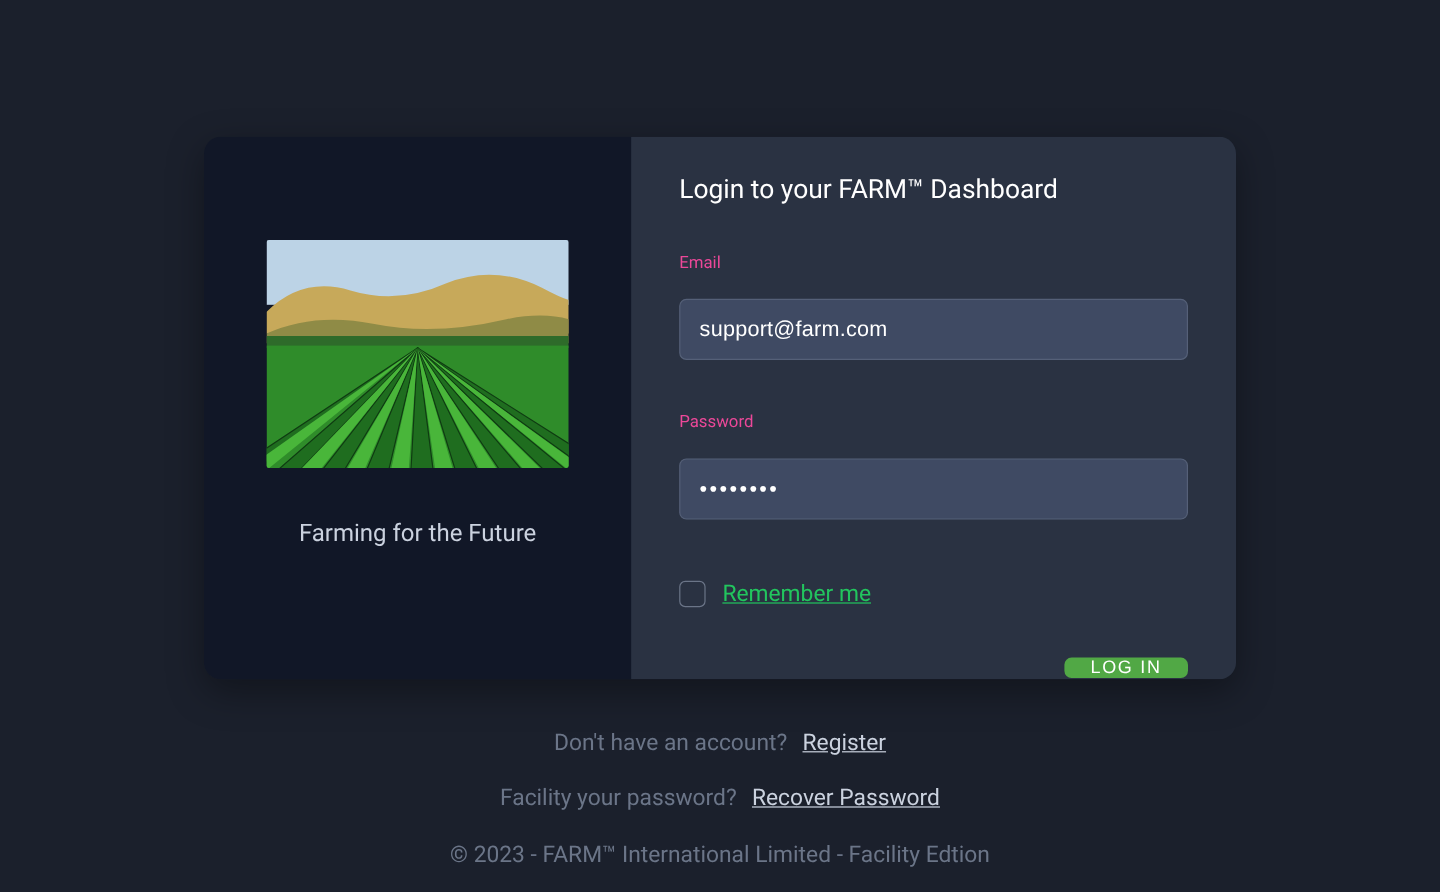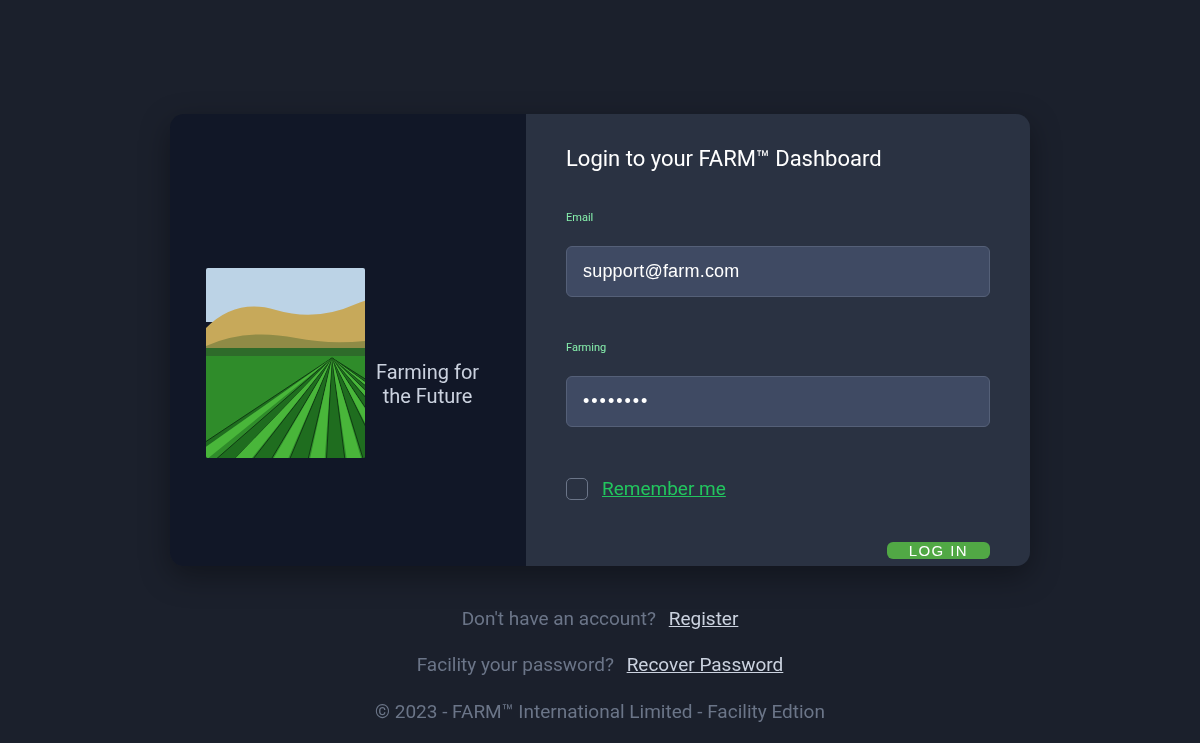--- a/index.html
+++ b/index.html
@@ -22,23 +22,23 @@
     width: 860px;
     display: flex;
     border-radius: 14px;
     overflow: hidden;
     box-shadow: 0 10px 30px rgba(0,0,0,0.35);
   }
   .left {
     width: 356px;
     background: #111727;
     display: flex;
+    flex-direction: column;
     align-items: center;
     padding: 86px 36px 40px 36px;
-    justify-content: center;
   }
   .hero-img {
     width: 252px;
     height: 190px;
     border-radius: 2px;
     overflow: hidden;
     display: block;
   }
   .hero-img svg { display: block; }
   .tagline {
@@ -55,22 +55,22 @@
     flex-direction: column;
     gap: 12px;
   }
   .form-title {
     font-size: 22px;
     font-weight: 400;
     color: #ffffff;
     margin-bottom: 28px;
   }
   .field-label {
-    font-size: 11px;
-    color: #86efac;
+    font-size: 14px;
+    color: #ec4899;
     margin-bottom: 10px;
     display: block;
   }
   .text-input {
     width: 100%;
     background: #3f4a63;
     border: 1px solid #556078;
     border-radius: 6px;
     padding: 14px 16px;
     font-size: 18px;
@@ -177,21 +177,21 @@
       </div>
       <div class="tagline">Farming for the Future</div>
     </div>
 
     <div class="right">
       <h1 class="form-title">Login to your FARM™ Dashboard</h1>
 
       <label class="field-label">Email</label>
       <input class="text-input" type="text" value="support@farm.com" style="">
 
-      <label class="field-label">Farming</label>
+      <label class="field-label">Password</label>
       <input class="text-input" type="text" style="letter-spacing: 2px;" value="••••••••">
 
       <div class="remember-row">
         <div class="checkbox" role="checkbox" aria-checked="false"></div>
         <span class="remember-label">Remember me</span>
       </div>
 
       <div class="actions">
         <button class="login-btn">LOG IN</button>
       </div>

